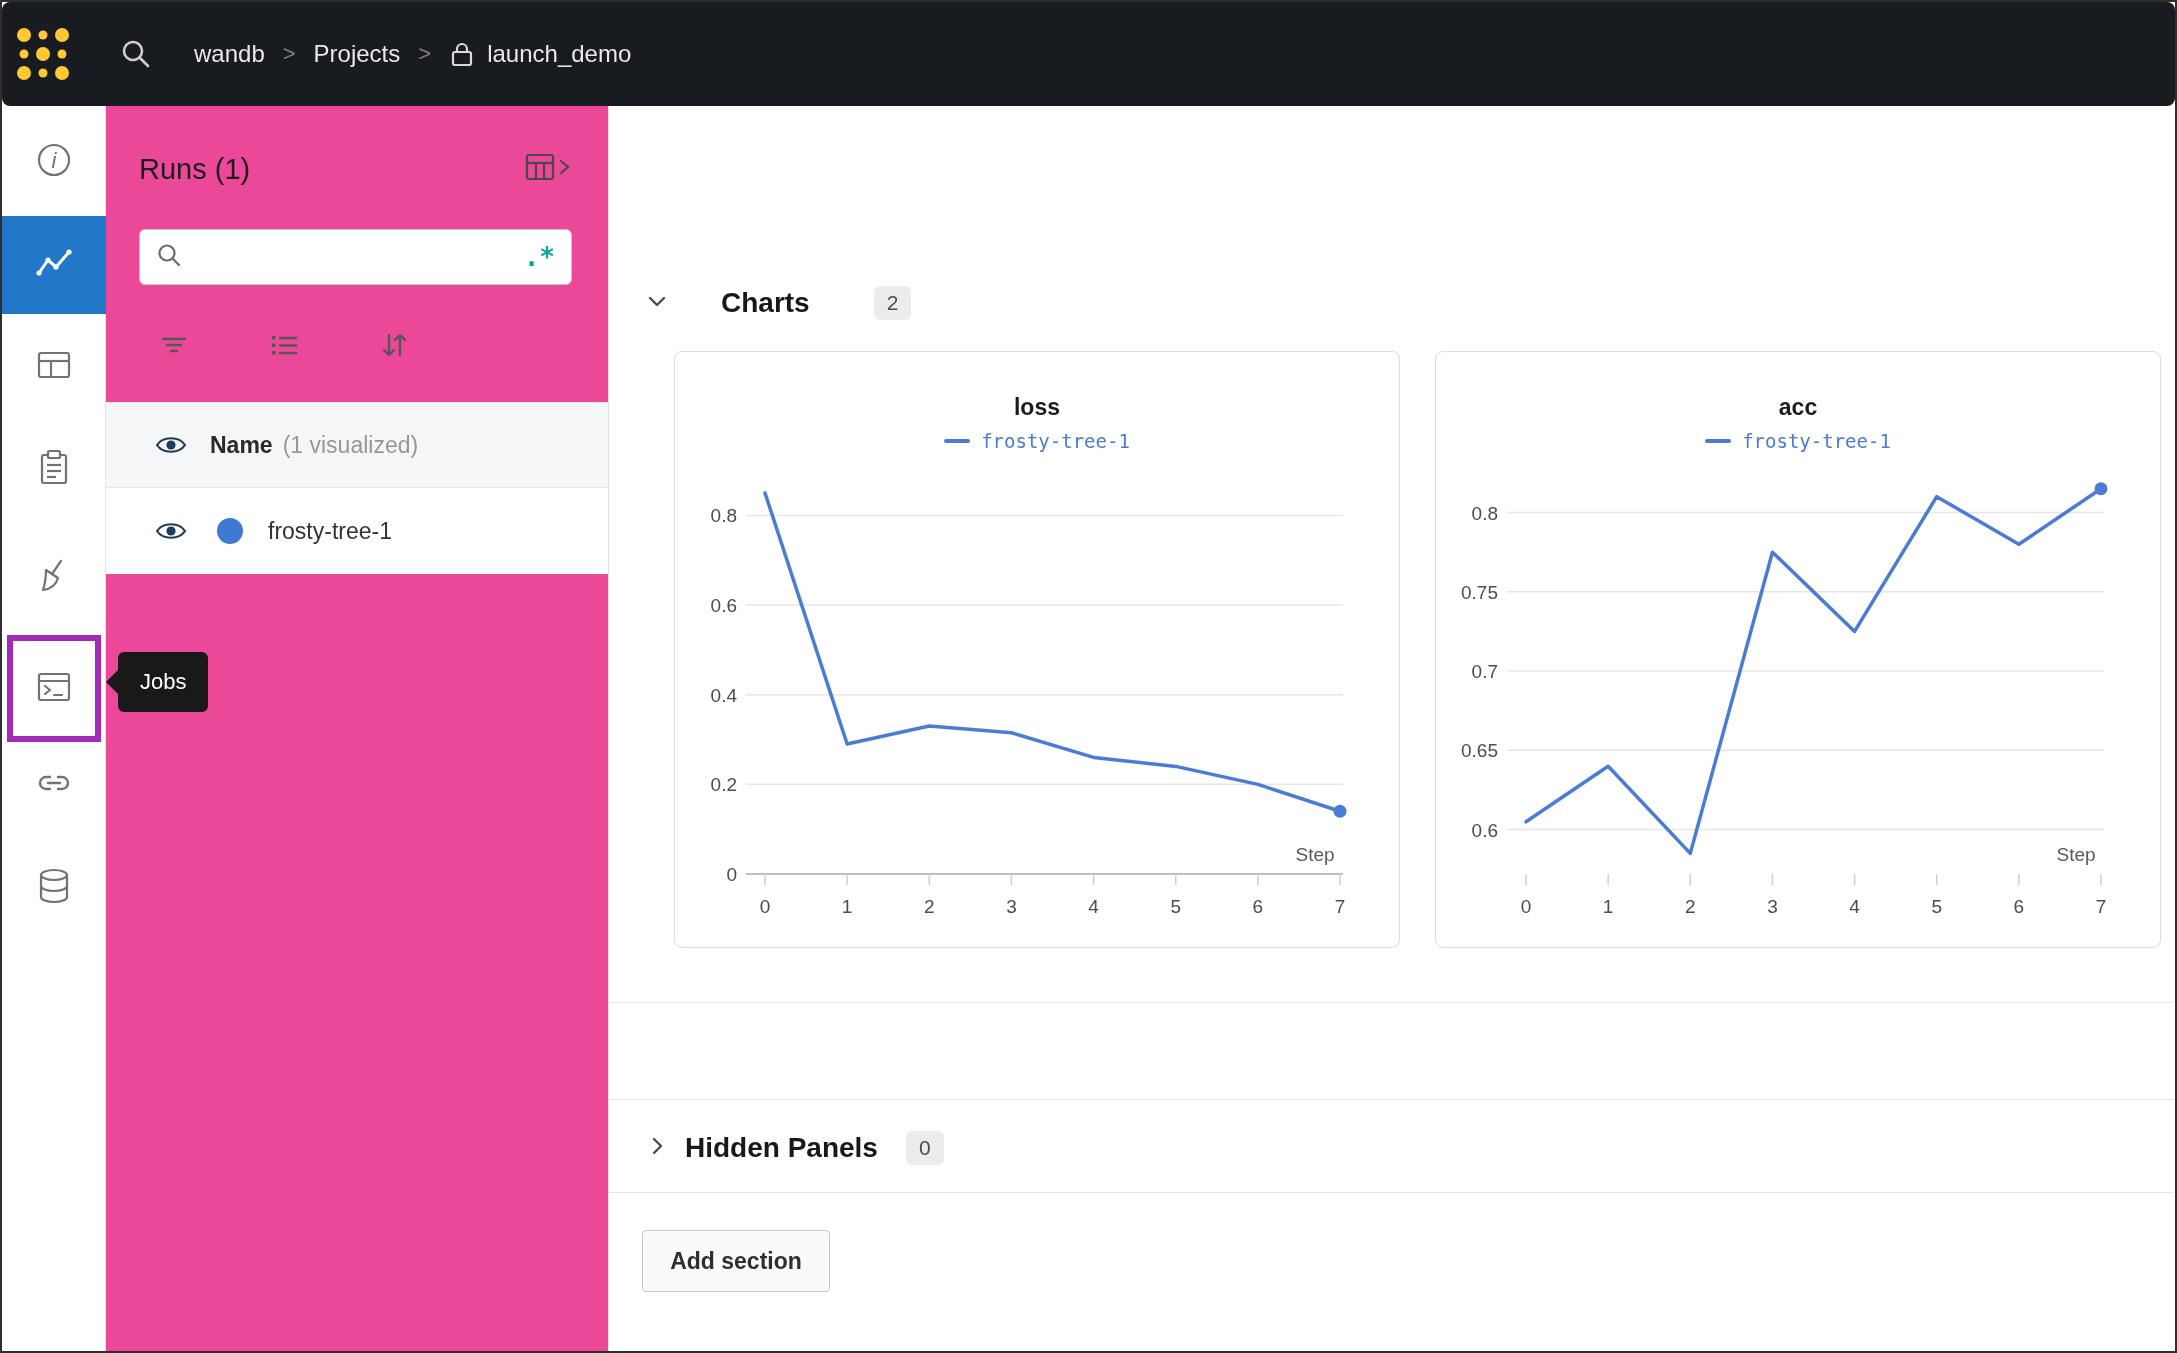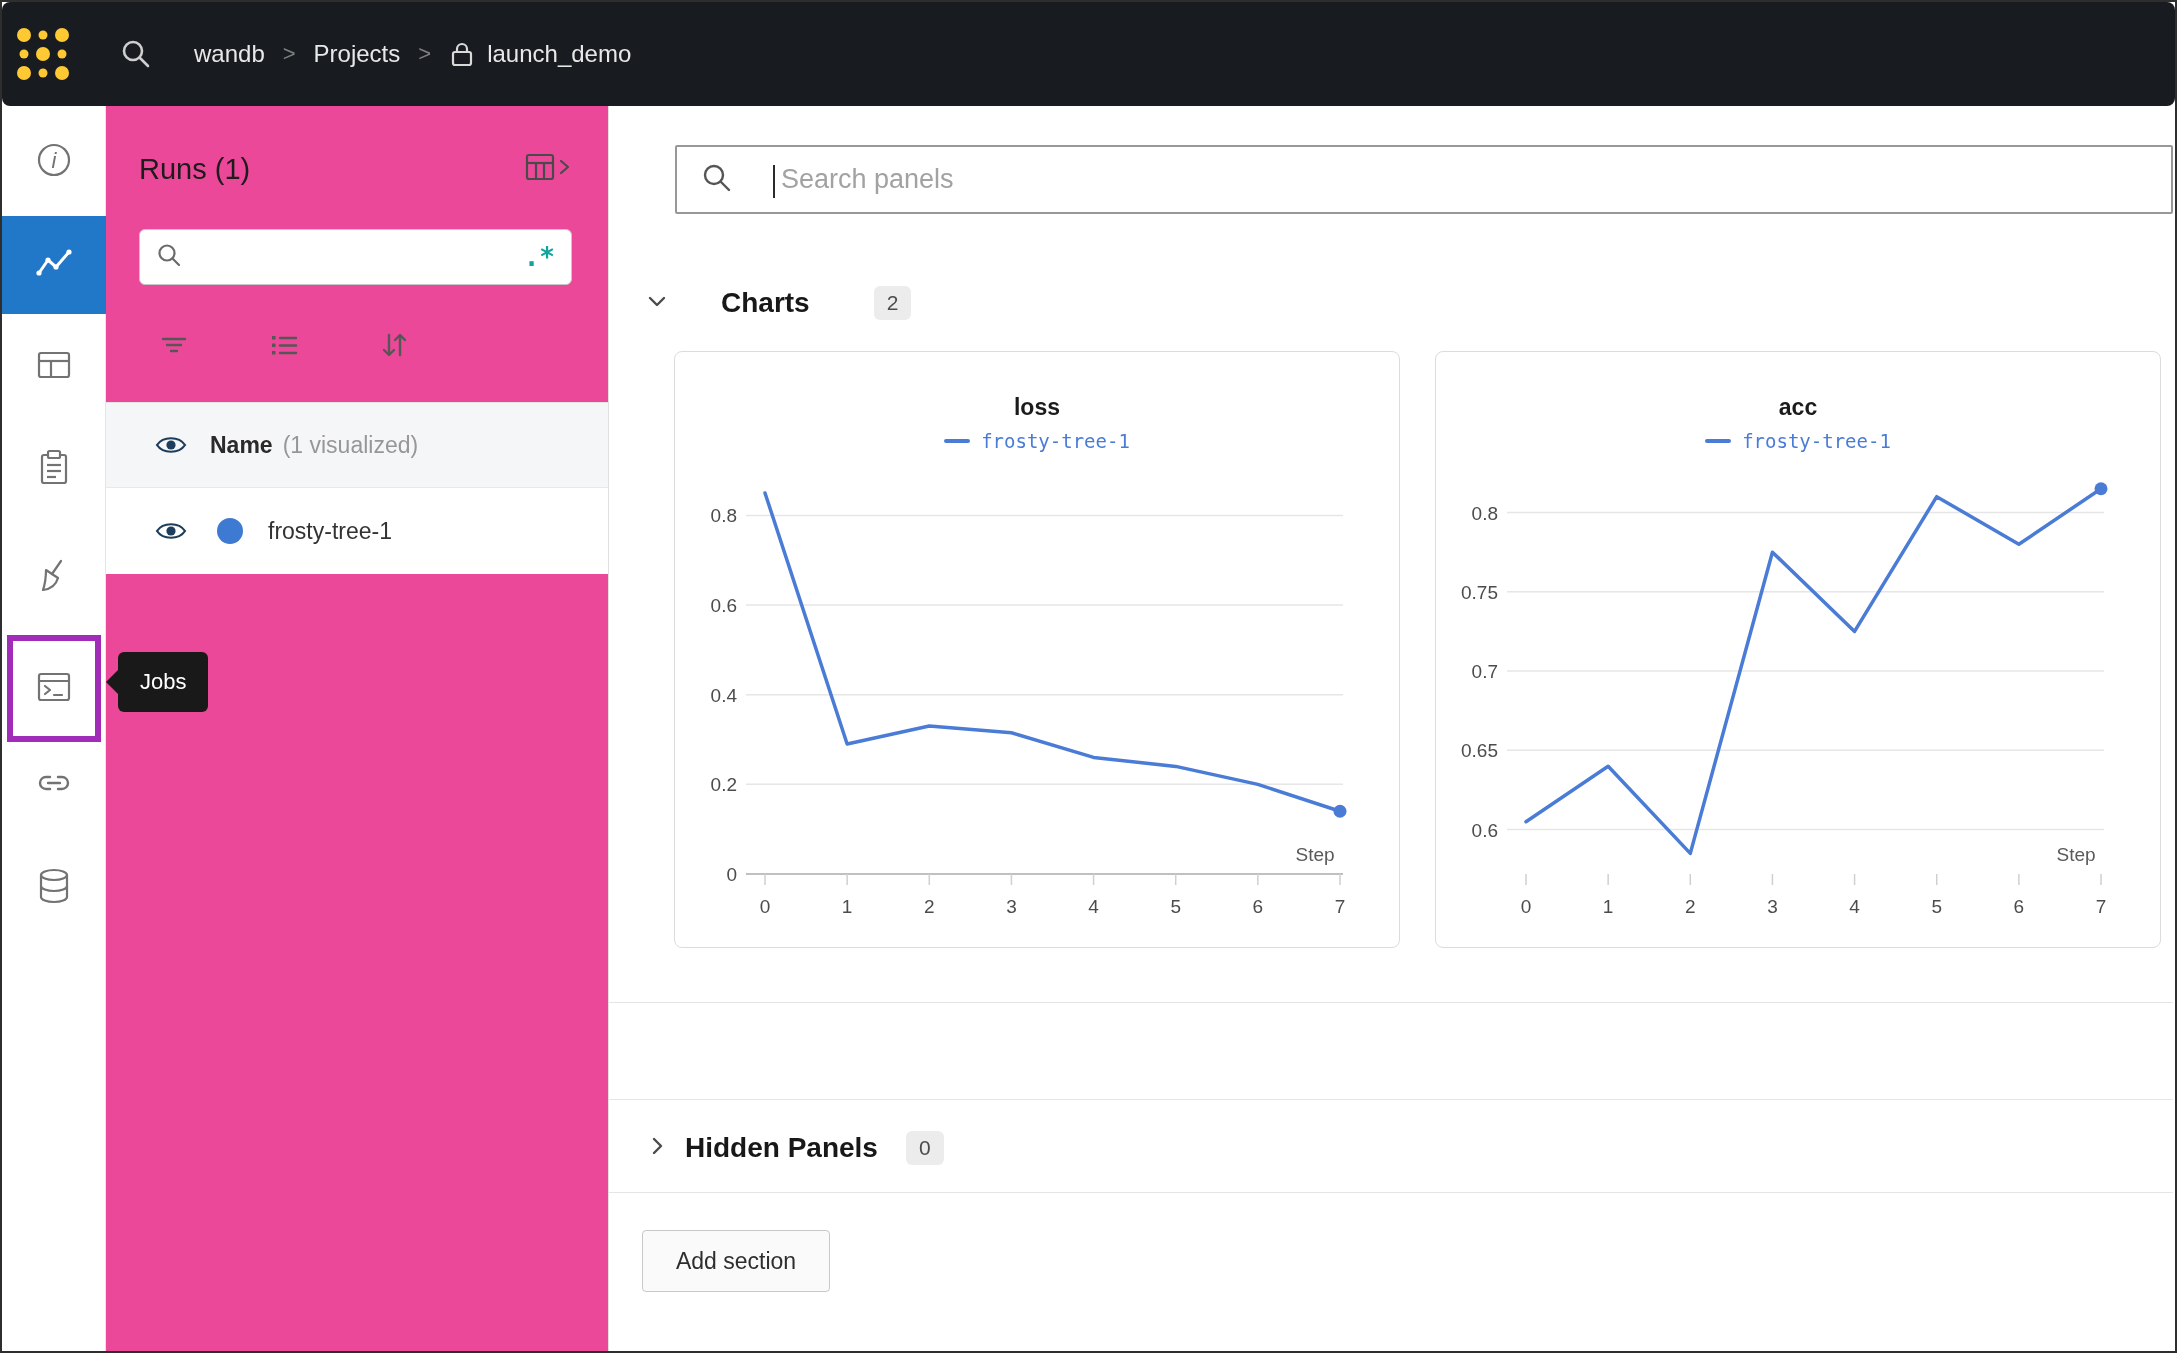--- a/index.html
+++ b/index.html
@@ -61,21 +61,21 @@
 
   .charts-row { position:absolute; left:65px; top:245px; display:flex; gap:35px; }
   .panel { width:726px; height:597px; border:1px solid #dcdcdc; border-radius:8px; background:#fff; cursor:grab; }
   .panel-title { margin-top:42px; text-align:center; font-size:23px; font-weight:bold; color:#1b1b1b; }
   .panel-legend { margin-top:9px; display:flex; align-items:center; justify-content:center; gap:11px; }
   .legend-dash { width:26px; height:4px; border-radius:2px; }
   .legend-text { font-family:"DejaVu Sans Mono", monospace; font-size:19px; }
   .plot-svg { display:block; width:726px; height:470px; margin-top:2px; }
   svg text { font-family:"Liberation Sans", sans-serif; }
 
-  .add-section { position:absolute; left:33px; top:1124px; width:188px; height:62px; border:1px solid #c8c8c8; border-radius:4px; background:#fafafa; font-size:23px; font-weight:400; color:#2e2e2e; display:flex; align-items:center; justify-content:center; cursor:pointer; }
+  .add-section { position:absolute; left:33px; top:1124px; width:188px; height:62px; border:1px solid #c8c8c8; border-radius:4px; background:#fafafa; font-size:23px; font-weight:700; color:#2e2e2e; display:flex; align-items:center; justify-content:center; cursor:pointer; }
 </style>
 </head>
 <body>
 
 <div class="screen">
 
   <header class="topbar">
     <div class="logo">
       <svg width="62" height="62" viewBox="0 0 62 62">
         <g fill="#ffc933">
@@ -263,30 +263,20 @@
           <circle cx="17" cy="12" r="4.6" fill="#1d3d5c" stroke="none"></circle>
         </svg>
       </span>
       <span class="run-dot"></span>
       <span class="run-name">frosty-tree-1</span>
     </div>
   </section>
 
   <main class="main">
 
-    <div class="search-panels">
-      <span class="sp-icon">
-        <svg width="32" height="32" viewBox="0 0 32 32" fill="none" stroke="#555" stroke-width="2.4" stroke-linecap="round">
-          <circle cx="13" cy="13" r="9"></circle>
-            <line x1="20" y1="20" x2="28" y2="28"></line>
-        </svg>
-      </span>
-      <input placeholder="Search panels" style="">
-      <span class="sp-caret"></span>
-    </div>
 
     <div class="section-header hdr-charts">
       <span>
         <svg width="24" height="24" viewBox="0 0 24 24" fill="none" stroke="#4a4a4a" stroke-width="2.4" stroke-linecap="round" stroke-linejoin="round">
           <path d="M5 9 l7 7 7 -7"></path>
         </svg>
       </span>
       <span class="section-label">Charts</span>
       <span class="badge">2</span>
     </div>

